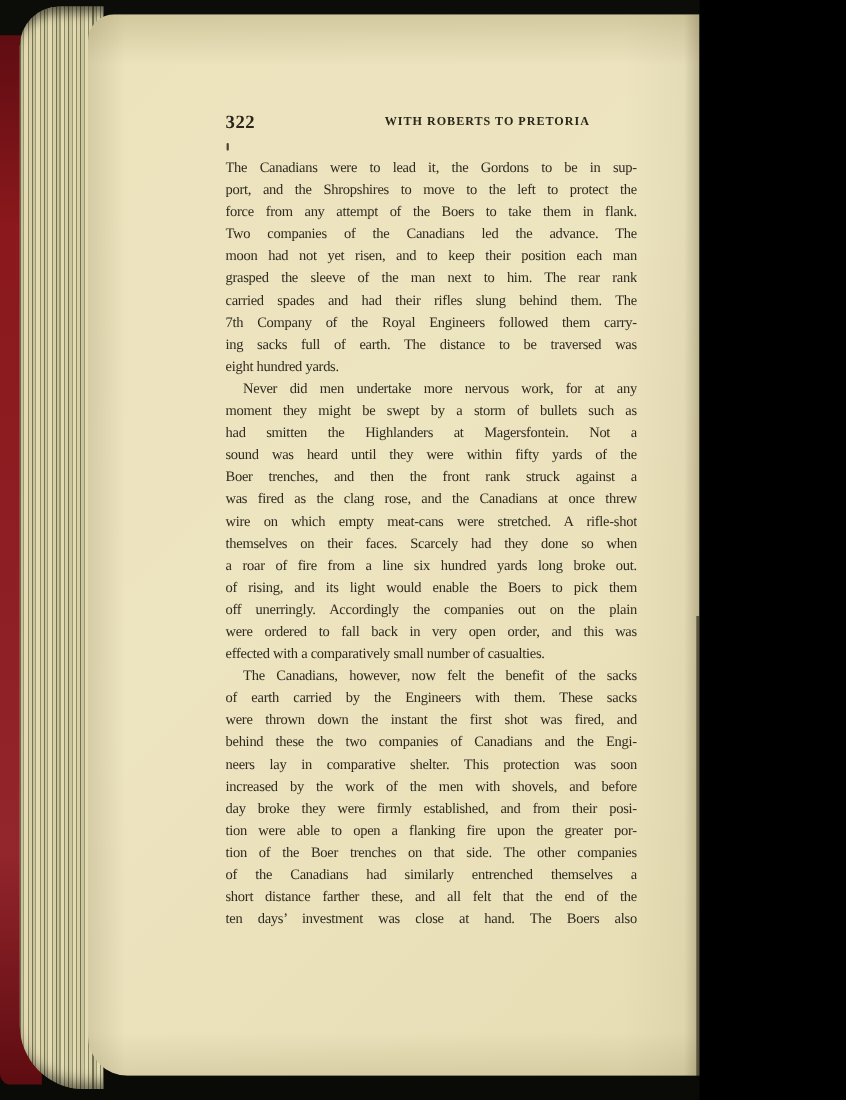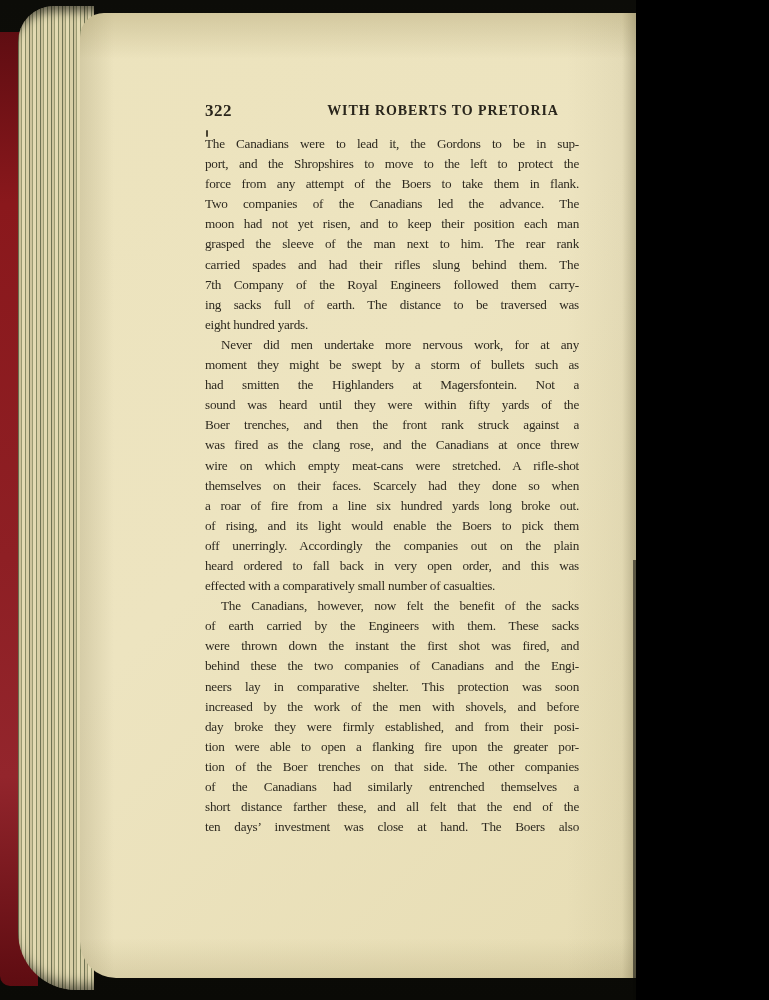--- a/index.html
+++ b/index.html
@@ -78,36 +78,36 @@
     top: 0;
     font-size: 17px;
     font-weight: bold;
     letter-spacing: 0.5px;
   }
   .title-wrap {
     text-align: center;
     padding-left: 102px;
   }
   .title {
-    font-size: 14px;
+    font-size: 11px;
     font-weight: bold;
     letter-spacing: 0.9px;
     white-space: nowrap;
   }
   .speck {
     position: absolute;
     left: 1px;
     top: 29px;
     width: 2px;
     height: 7px;
     background: #4a4432;
     border-radius: 1px;
   }
   .body-text {
-    margin-top: 12px;
+    margin-top: 20px;
     color: #2e2a20;
     font-size: 13.2px;
     letter-spacing: -0.25px;
   }
   .line {
     height: 20.1px;
     line-height: 20.1px;
     text-align: justify;
     text-align-last: justify;
     overflow: hidden;
@@ -159,21 +159,21 @@
             <div class="line">moment they might be swept by a storm of bullets such as</div>
             <div class="line">had smitten the Highlanders at Magersfontein. Not a</div>
             <div class="line">sound was heard until they were within fifty yards of the</div>
             <div class="line">Boer trenches, and then the front rank struck against a</div>
             <div class="line">was fired as the clang rose, and the Canadians at once threw</div>
             <div class="line">wire on which empty meat-cans were stretched. A rifle-shot</div>
             <div class="line">themselves on their faces. Scarcely had they done so when</div>
             <div class="line">a roar of fire from a line six hundred yards long broke out.</div>
             <div class="line">of rising, and its light would enable the Boers to pick them</div>
             <div class="line">off unerringly. Accordingly the companies out on the plain</div>
-            <div class="line">heard ordered to fall back in very open order, and this was</div>
+            <div class="line">were ordered to fall back in very open order, and this was</div>
             <div class="line endline">effected with a comparatively small number of casualties.</div>
           </div>
           <div class="paragraph">
             <div class="line indent">The Canadians, however, now felt the benefit of the sacks</div>
             <div class="line">of earth carried by the Engineers with them. These sacks</div>
             <div class="line">were thrown down the instant the first shot was fired, and</div>
             <div class="line">behind these the two companies of Canadians and the Engi-</div>
             <div class="line">neers lay in comparative shelter. This protection was soon</div>
             <div class="line">increased by the work of the men with shovels, and before</div>
             <div class="line">day broke they were firmly established, and from their posi-</div>

